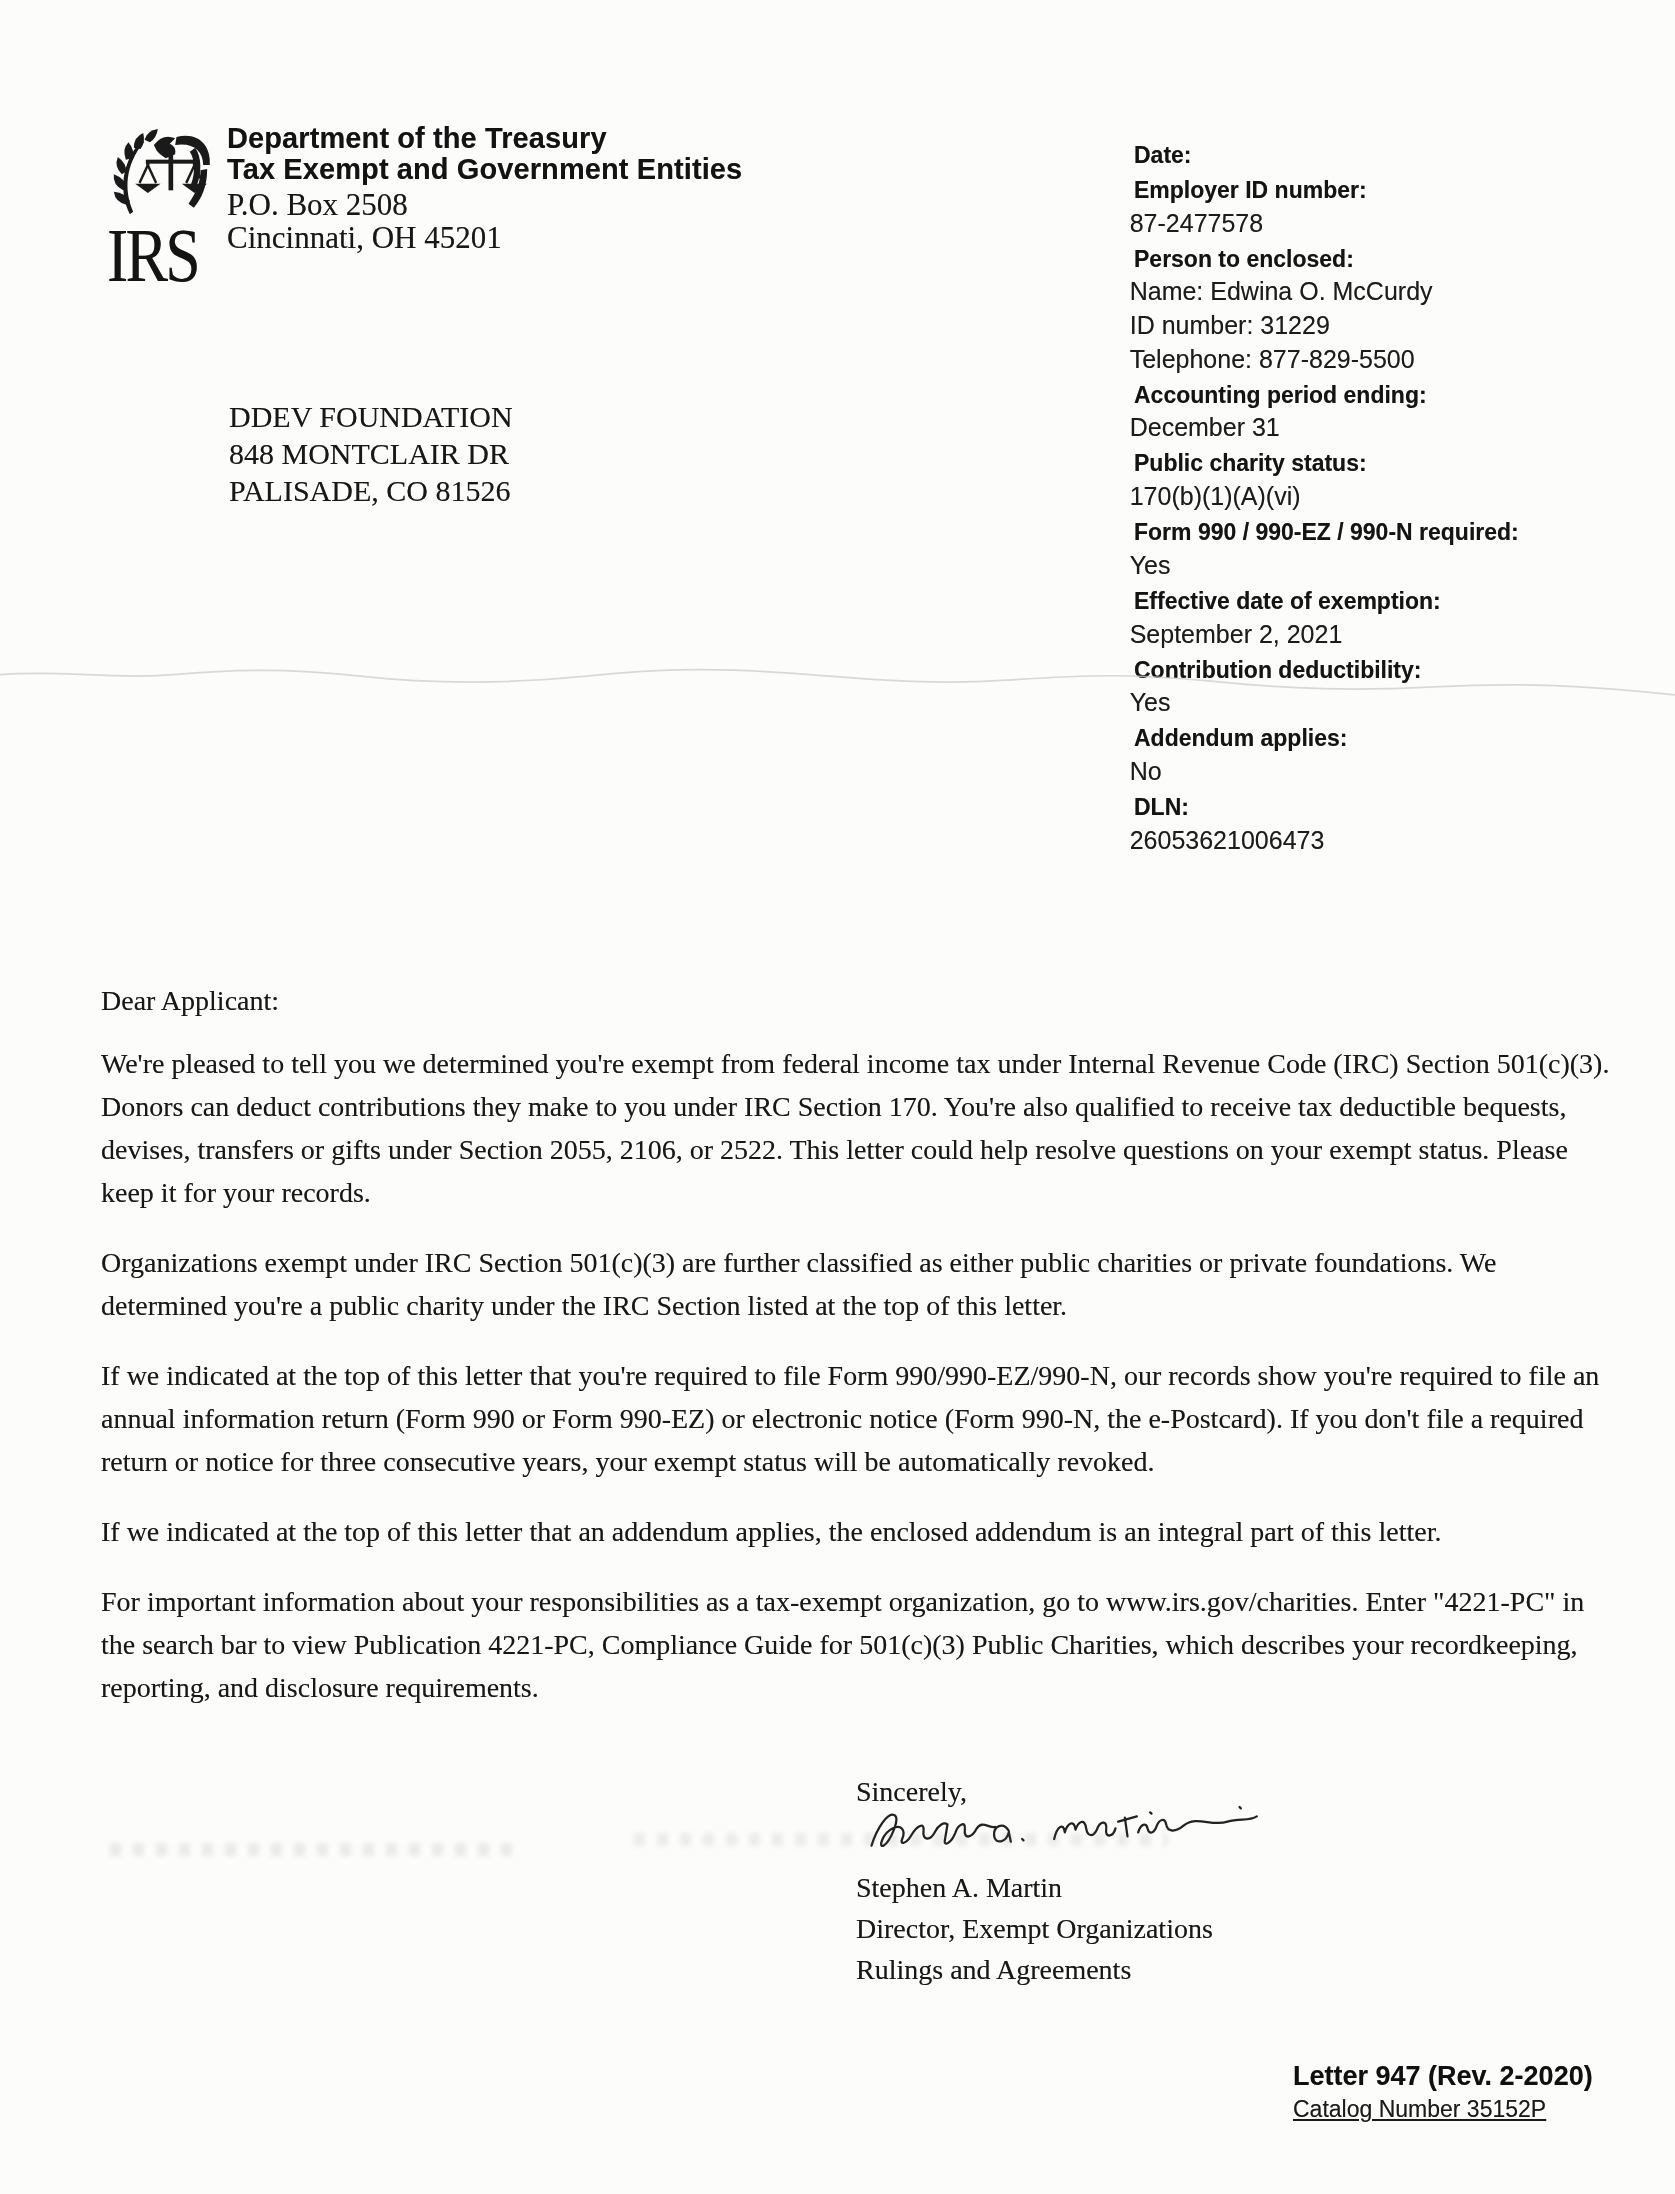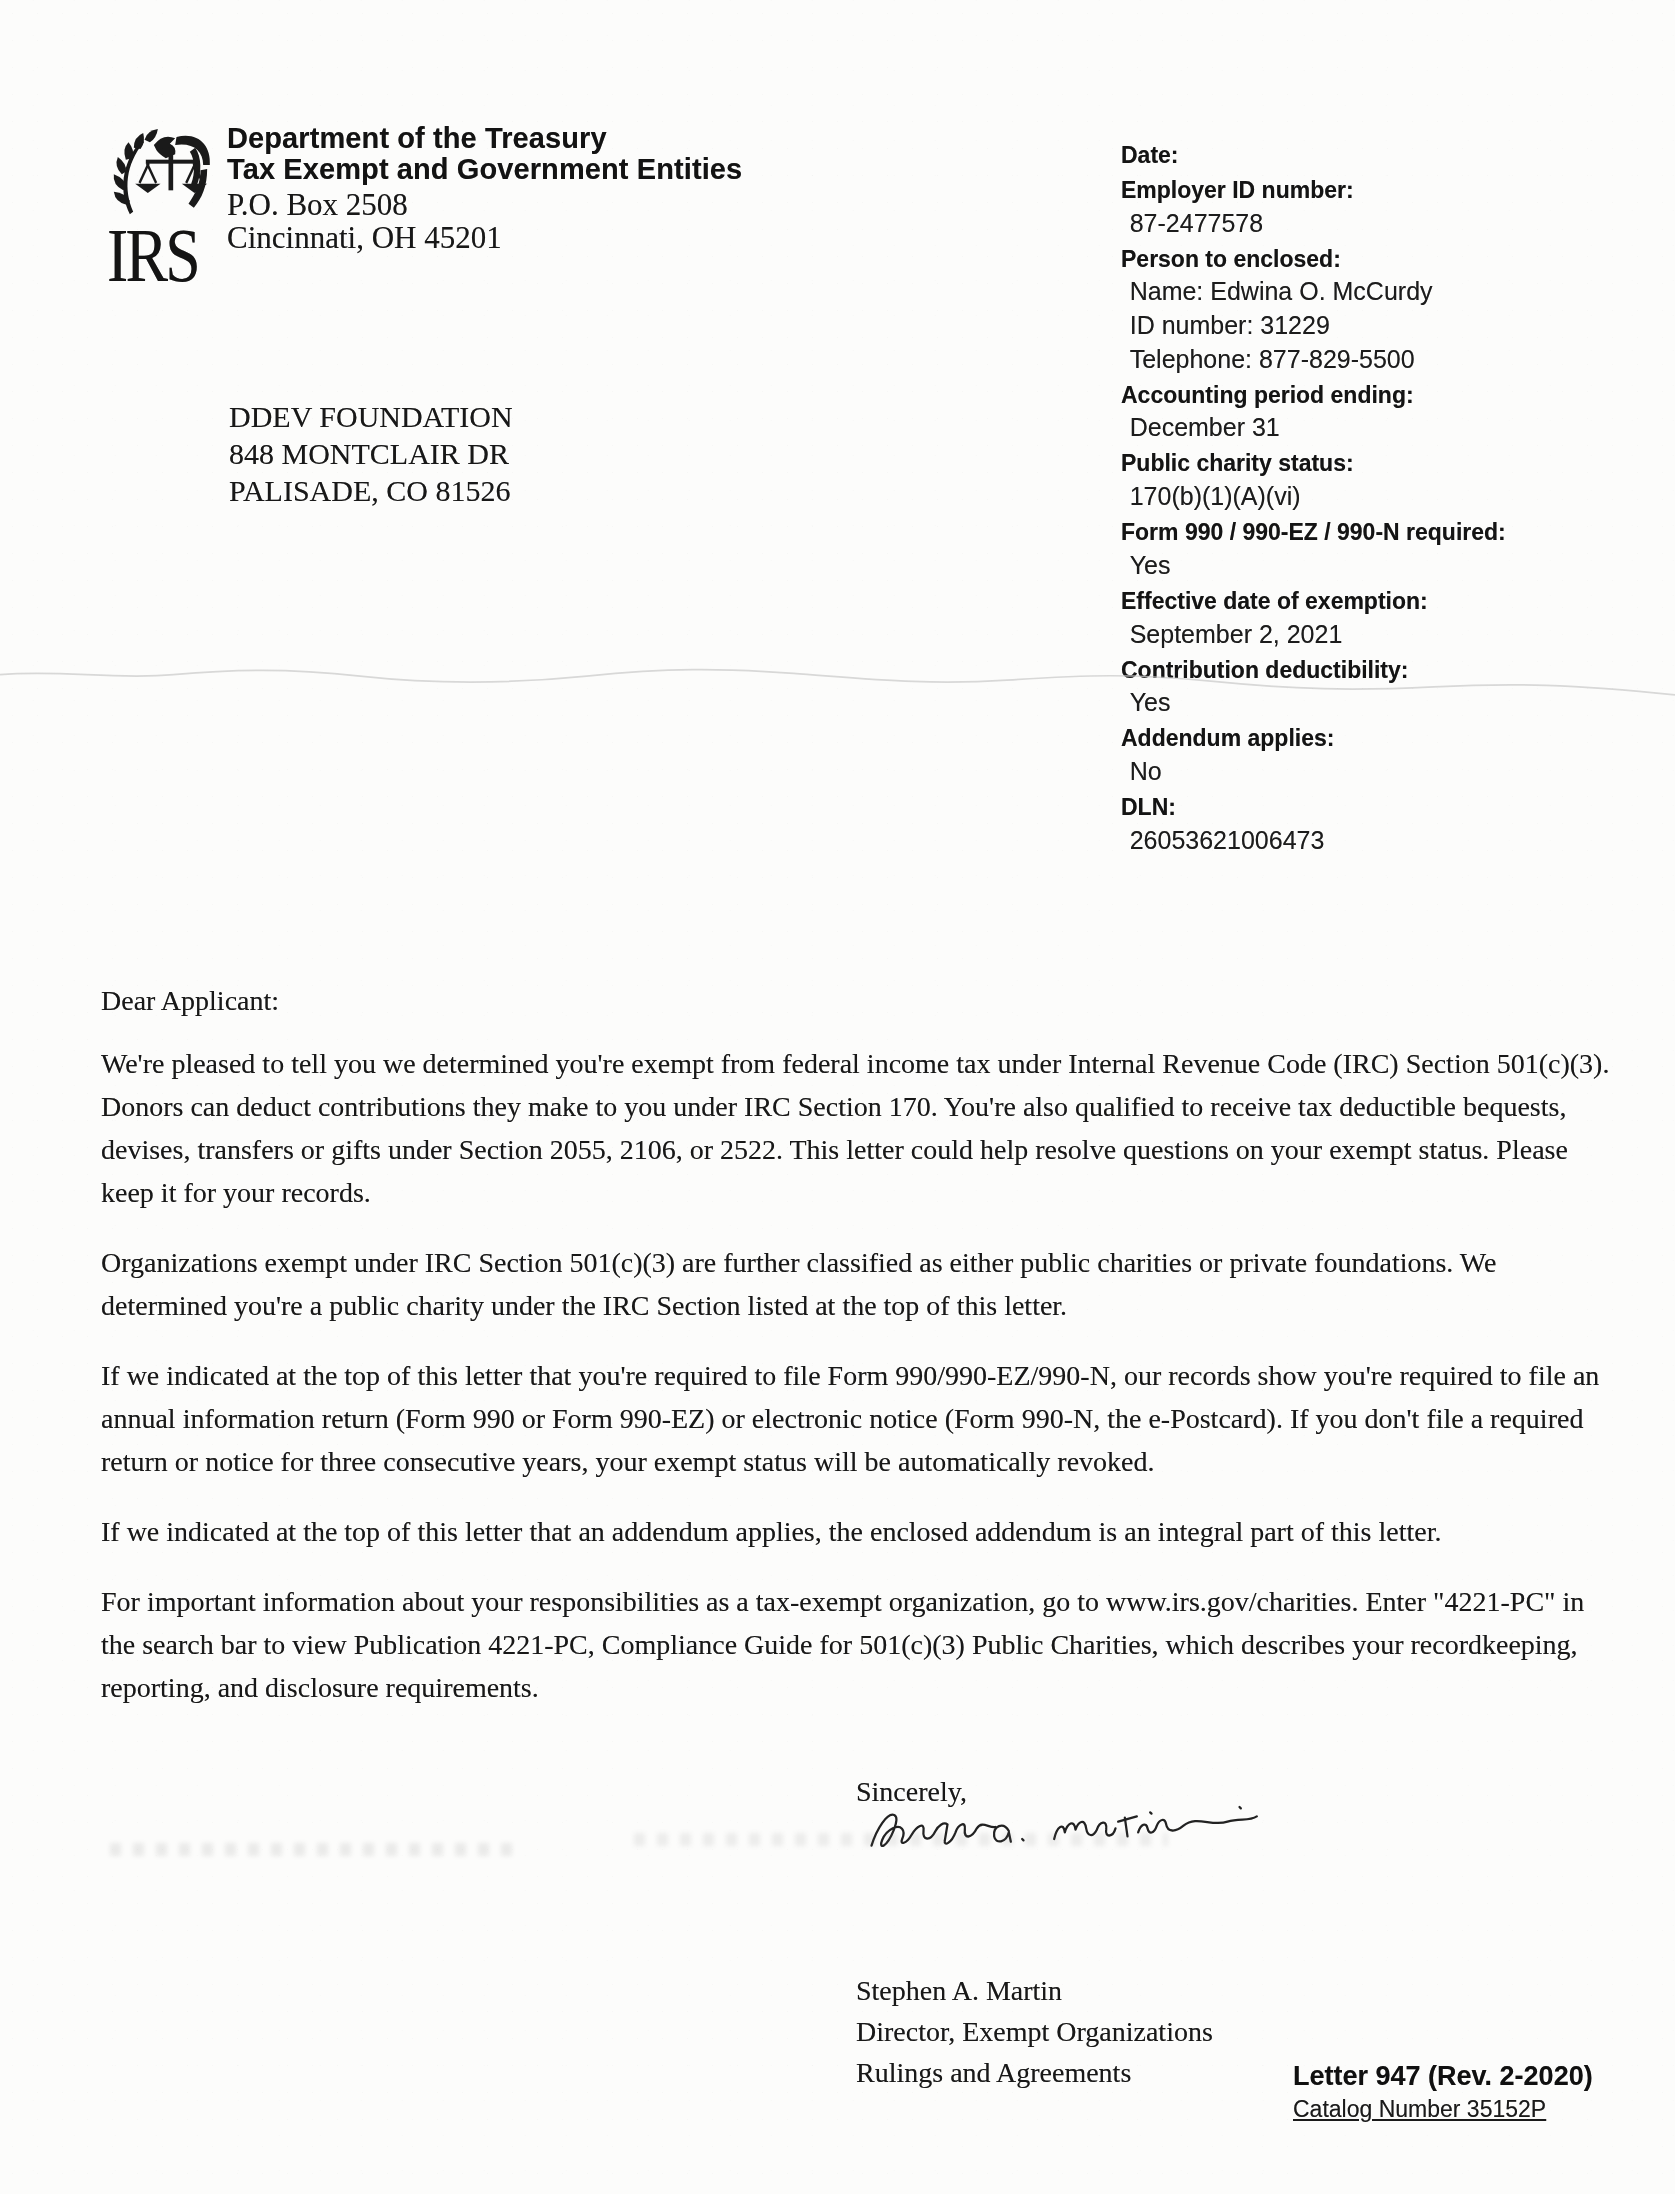--- a/index.html
+++ b/index.html
@@ -24,35 +24,35 @@
     font-family:"Liberation Serif",serif; font-size:76px; line-height:67px;
     letter-spacing:-3.3px; color:#141414; transform:scaleX(.84); transform-origin:left top;
     margin-top:1.3px; font-weight:500;
   }
   .lh-text{position:absolute; left:227px; top:123px;}
   .lh-bold div{font:bold 29px/31px "Liberation Sans",sans-serif; letter-spacing:0.1px; color:#131313;}
   .lh-serif div{font:31px/33px "Liberation Serif",serif; color:#181818;}
   .lh-serif{margin-top:2.7px;}
   
   .info-col{position:absolute; left:1121px; top:142px; width:527px;}
-  .info-col .label{font:bold 23px/27px "Liberation Sans",sans-serif; margin-top:8px; color:#141414;}
+  .info-col .label{font:bold 23px/27px "Liberation Sans",sans-serif; margin-top:8px; color:#141414;margin-left:13px;}
   .info-col .label:first-child{margin-top:0;}
   .info-col .value{font:25px/29px "Liberation Sans",sans-serif; margin-top:4.7px; padding-left:8.7px; color:#1c1c1c;}
   
   .recipient{position:absolute; left:229px; top:398px;}
   .recipient div{font:30px/37px "Liberation Serif",serif;}
   
   .body-block{position:absolute; left:101px; top:979px; width:1515px;
     font:28px/43px "Liberation Serif",serif;}
   .body-block .salutation{margin:0 0 20px;}
   .body-block p{margin:0 0 27px;}
   
   .valediction{position:absolute; left:856px; top:1750px; font:28px/35px "Liberation Serif",serif;margin-top:24px;}
   .signature{position:absolute; left:862px; top:1779px; width:427px; height:88px;}
-  .closing-lines{position:absolute; left:856px; top:1970px;}
+  .closing-lines{position:absolute; left:856px; top:1867px;}
   .closing-lines div{font:28px/41px "Liberation Serif",serif;}
   
   .footer{position:absolute; left:1293px; top:2061px;}
   .footer .letter-no{font:bold 27px/31px "Liberation Sans",sans-serif; color:#101010;}
   .footer .catalog-no{font:23px/27px "Liberation Sans",sans-serif; margin-top:4px; color:#1a1a1a;text-decoration:underline;}
   
   .crease{position:absolute; left:0; top:664px; width:1675px; height:47px; pointer-events:none; filter:blur(0.3px); opacity:.75;}
   .smudge{position:absolute; height:13.3px; pointer-events:none;
     background:repeating-linear-gradient(90deg, rgba(110,110,110,.4) 0 10.7px, rgba(110,110,110,0) 10.7px 23px);
     filter:blur(2.7px);}

